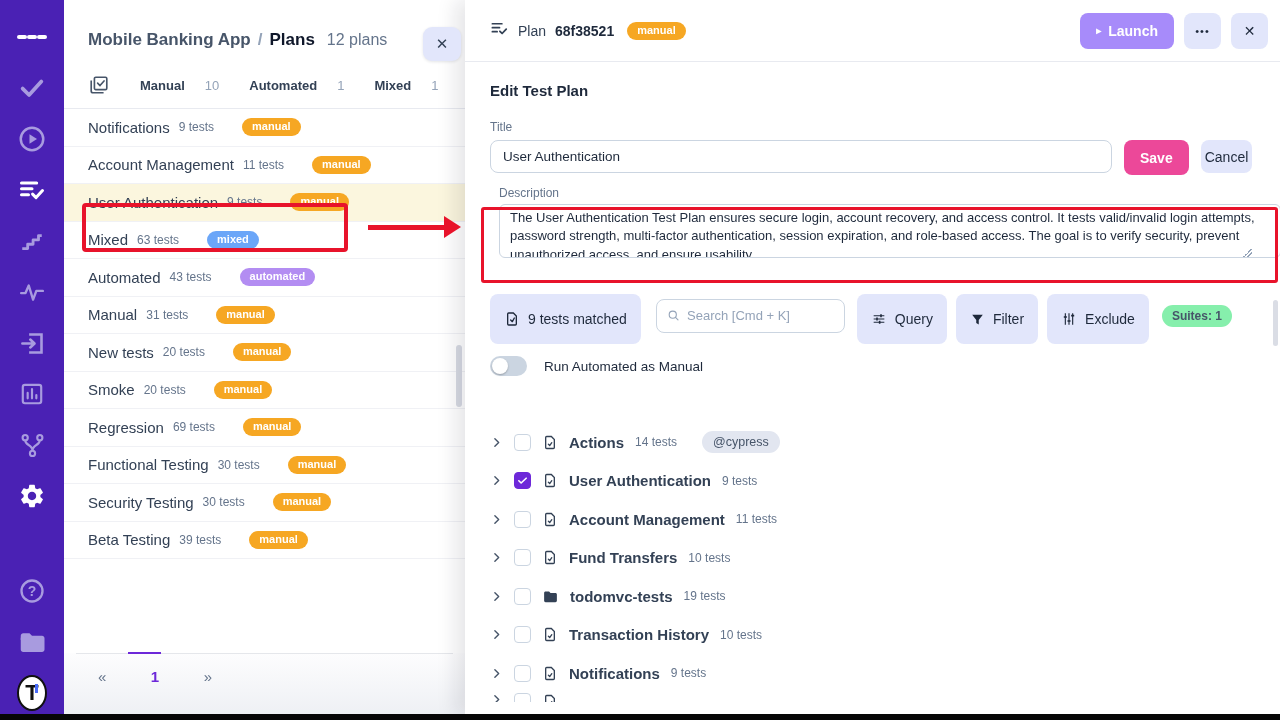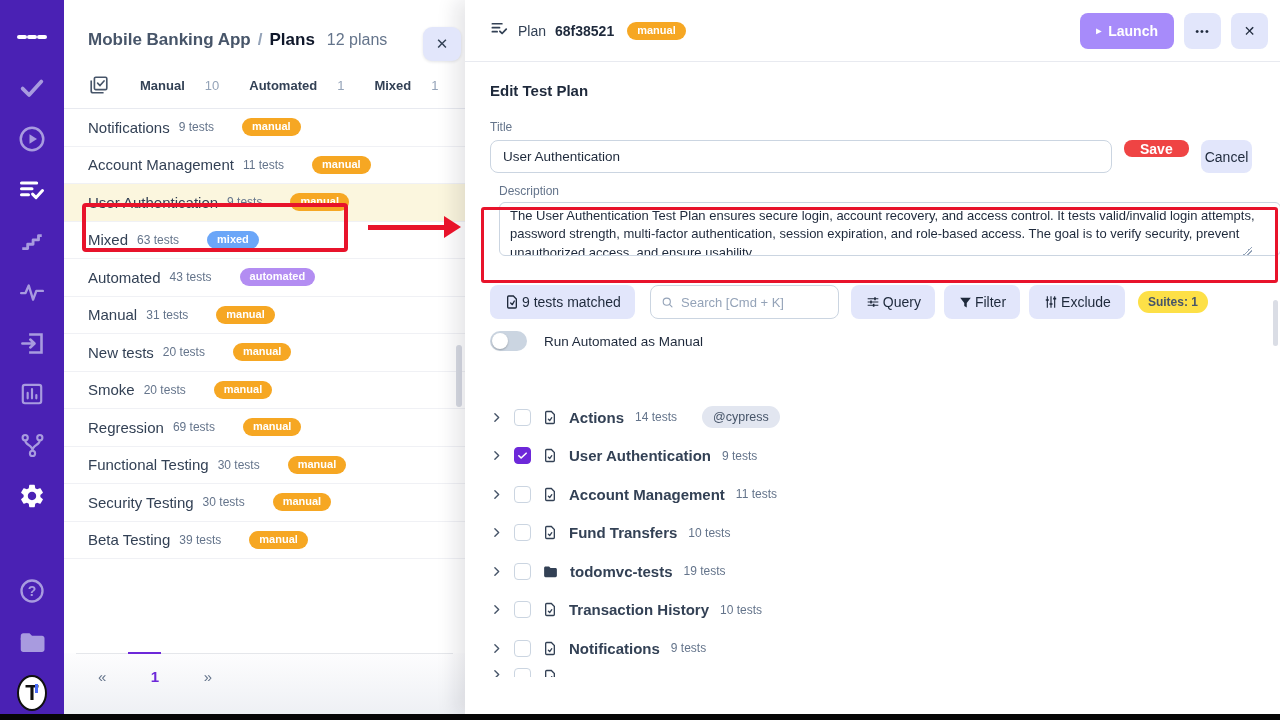--- a/index.html
+++ b/index.html
@@ -78,41 +78,41 @@
   .btn-launch .tri { font-size:10px; }
   .btn-sq { width:37px; height:36px; background:#e2e6fb; border:none; border-radius:8px; color:#1e293b;
     font-size:14px; cursor:pointer; }
 
   .main-content { padding:0 25px; position:relative; }
   .edit-heading { font-size:15px; font-weight:700; color:#1e293b; margin-top:20px; }
   .fld-label { font-size:12px; color:#64748b; margin-top:21px; margin-bottom:6px; }
   .title-row { display:flex; align-items:flex-start; gap:12px; }
   .title-input { width:622px; height:33px; border:1px solid #cbd5e1; border-radius:8px; padding:0 12px;
     font-size:13.5px; color:#1e293b; font-family:inherit; outline:none; }
-  .btn-save { height:17px; padding:0 16px; background:#ef4444; border:none; border-radius:8px;
+  .btn-save { height:35px; padding:0 16px; background:#ec4899; border:none; border-radius:8px;
     color:#fff; font-size:14px; font-weight:600; cursor:pointer; }
   .btn-cancel { height:33px; padding:0 4px; background:#e2e6fb; border:none; border-radius:8px;
     color:#1e293b; font-size:14px; font-weight:400; cursor:pointer; }
 
   .desc-label { font-size:12px; color:#64748b; margin:11px 0 4px 9px; }
   .desc-wrap { position:relative; margin-left:9px; }
   .desc-area { width:782px; height:54px; border:1px solid #cbd5e1; border-radius:6px; padding:4px 10px;
     font-size:13px; line-height:1.42; color:#1e293b; font-family:inherit; resize:none; outline:none; overflow:hidden; }
   .resize-grip { position:absolute; right:3px; bottom:5px; width:9px; height:9px;
     background:linear-gradient(135deg,transparent 50%,#94a3b8 50%,#94a3b8 57%,transparent 57%,transparent 72%,#94a3b8 72%,#94a3b8 79%,transparent 79%); }
 
   .toolbar { display:flex; align-items:center; margin-top:25px; gap:0; }
-  .chip-btn { height:34px; background:#e2e6fb; border:none; border-radius:8px; display:flex; align-items:center;
-    gap:2px; padding:0 14px; font-size:14px; font-weight:500; color:#1e293b; cursor:pointer; white-space:nowrap; }
+  .chip-btn { height:50px; background:#e2e6fb; border:none; border-radius:8px; display:flex; align-items:center;
+    gap:8px; padding:0 14px; font-size:14px; font-weight:500; color:#1e293b; cursor:pointer; white-space:nowrap;margin-top:7px; }
   .search-box { width:189px; height:34px; border:1px solid #cbd5e1; border-radius:8px; display:flex;
     align-items:center; padding:0 10px; gap:7px; margin-left:15px; background:#fff; }
   .search-box input { border:none; outline:none; font-size:13px; color:#1e293b; width:100%; font-family:inherit; }
   .search-box input::placeholder { color:#94a3b8; }
   .gap12 { margin-left:12px; } .gap9 { margin-left:9px; }
-  .suites-pill { margin-left:13px; background:#fde047; color:#475569; font-size:12px; font-weight:600;
+  .suites-pill { margin-left:13px; background:#86efac; color:#475569; font-size:12px; font-weight:600;
     border-radius:999px; padding:4px 10px; }
 
   .toggle-row { display:flex; align-items:center; gap:17px; margin-top:12px; }
   .toggle { width:37px; height:20px; background:#cbd5e1; border-radius:999px; position:relative; cursor:pointer; }
   .toggle i { position:absolute; left:2px; top:2px; width:16px; height:16px; border-radius:50%; background:#fff;
     box-shadow:0 1px 2px rgba(0,0,0,.25); }
   .toggle-label { font-size:13.5px; color:#1e293b; }
 
   .suites-list { margin-top:47px; }
   .suite-row { height:38.5px; display:flex; align-items:center; gap:11px; cursor:pointer; }

